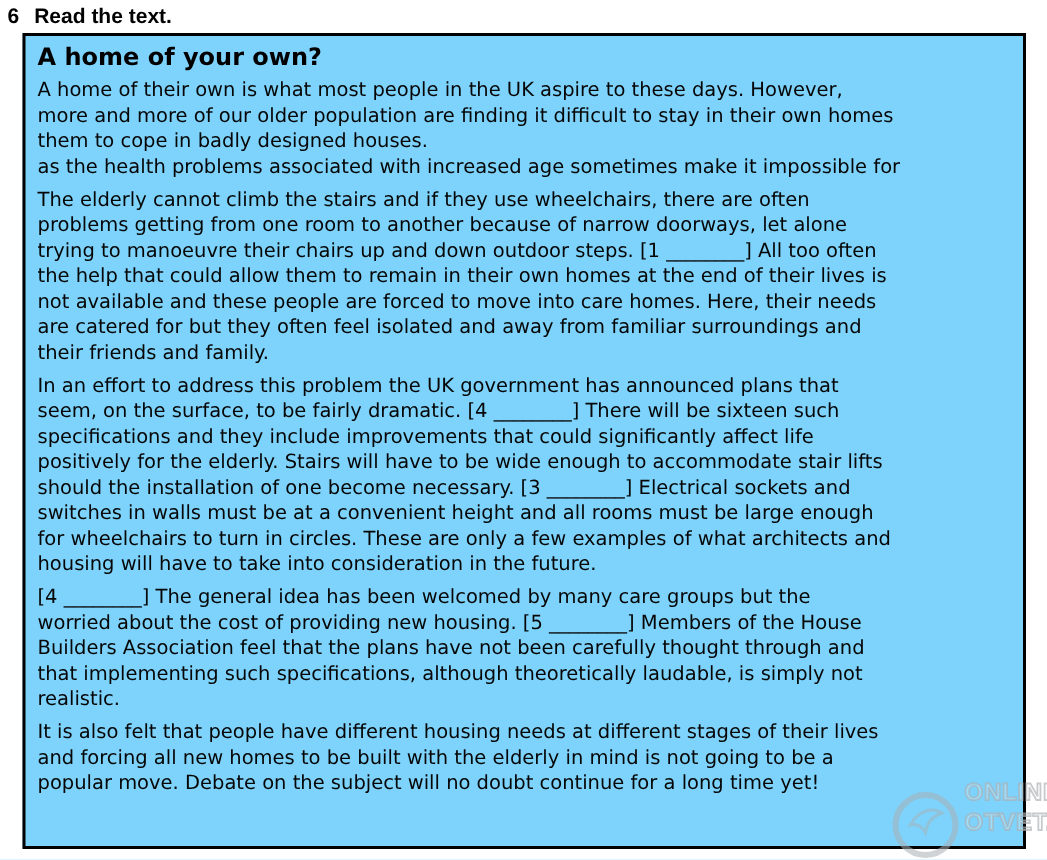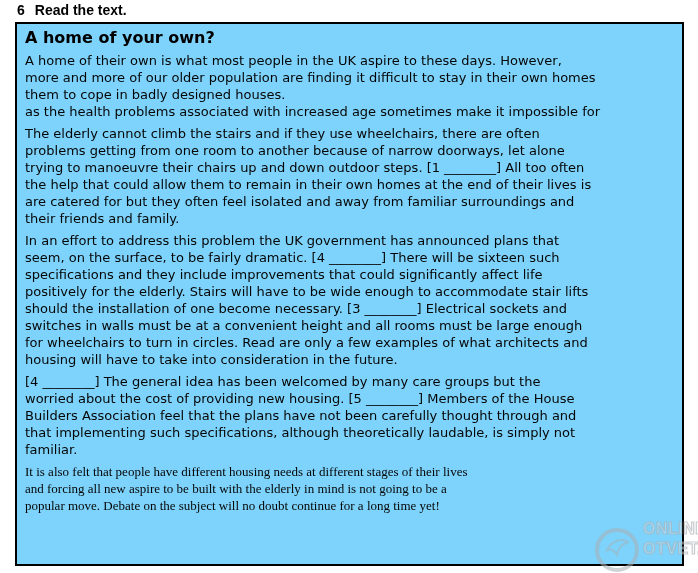--- a/index.html
+++ b/index.html
@@ -18,21 +18,20 @@
   .exercise-header {
     position: absolute;
     left: 5px;
     top: 2px;
     font-family: "Liberation Sans", sans-serif;
     font-weight: bold;
     font-size: 14px;
     line-height: 17px;
     color: #000000;
     white-space: nowrap;
-    margin-left: 12px;
   }
   .exercise-header .ex-num {
     display: inline-block;
     margin-right: 10px;
   }
   .textbox {
     position: absolute;
     left: 15px;
     top: 22px;
     width: 669px;
@@ -50,21 +49,20 @@
     font-size: 16px;
     line-height: 19px;
     color: #000000;
   }
   .paragraph {
     margin: 0 0 5px 0;
     padding: 0;
   }
   .paragraph:last-child {
     margin-bottom: 0;
-    font-family: Liberation Serif, serif;
   }
   .text-line {
     display: block;
     font-size: 13px;
     line-height: 17px;
     white-space: nowrap;
     letter-spacing: 0px;
     color: #060606;
   }
   
@@ -113,46 +111,47 @@
     <span class="text-line">more and more of our older population are finding it difficult to stay in their own homes</span>
     <span class="text-line">them to cope in badly designed houses.</span>
     <span class="text-line">as the health problems associated with increased age sometimes make it impossible for</span>
   </p>
 
   <p class="paragraph">
     <span class="text-line">The elderly cannot climb the stairs and if they use wheelchairs, there are often</span>
     <span class="text-line">problems getting from one room to another because of narrow doorways, let alone</span>
     <span class="text-line">trying to manoeuvre their chairs up and down outdoor steps. [1 ________] All too often</span>
     <span class="text-line">the help that could allow them to remain in their own homes at the end of their lives is</span>
+    <span class="text-line">not available and these people are forced to move into care homes. Here, their needs</span>
     <span class="text-line">are catered for but they often feel isolated and away from familiar surroundings and</span>
     <span class="text-line">their friends and family.</span>
   </p>
 
   <p class="paragraph">
     <span class="text-line">In an effort to address this problem the UK government has announced plans that</span>
     <span class="text-line">seem, on the surface, to be fairly dramatic. [4 ________] There will be sixteen such</span>
     <span class="text-line">specifications and they include improvements that could significantly affect life</span>
     <span class="text-line">positively for the elderly. Stairs will have to be wide enough to accommodate stair lifts</span>
     <span class="text-line">should the installation of one become necessary. [3 ________] Electrical sockets and</span>
     <span class="text-line">switches in walls must be at a convenient height and all rooms must be large enough</span>
-    <span class="text-line">for wheelchairs to turn in circles. Read are only a few examples of what architects and</span>
+    <span class="text-line">for wheelchairs to turn in circles. These are only a few examples of what architects and</span>
     <span class="text-line">housing will have to take into consideration in the future.</span>
   </p>
 
   <p class="paragraph">
     <span class="text-line">[4 ________] The general idea has been welcomed by many care groups but the</span>
     <span class="text-line">worried about the cost of providing new housing. [5 ________] Members of the House</span>
     <span class="text-line">Builders Association feel that the plans have not been carefully thought through and</span>
     <span class="text-line">that implementing such specifications, although theoretically laudable, is simply not</span>
-    <span class="text-line">familiar.</span>
+    <span class="text-line">realistic.</span>
   </p>
 
   <p class="paragraph">
     <span class="text-line">It is also felt that people have different housing needs at different stages of their lives</span>
-    <span class="text-line">and forcing all new aspire to be built with the elderly in mind is not going to be a</span>
+    <span class="text-line">and forcing all new homes to be built with the elderly in mind is not going to be a</span>
     <span class="text-line">popular move. Debate on the subject will no doubt continue for a long time yet!</span>
   </p>
 </div>
 
 <div class="watermark">
   <svg class="wm-logo" width="50" height="54" viewBox="0 0 50 54">
     <circle cx="25" cy="28" r="20" fill="none" stroke="rgba(170,175,180,0.55)" stroke-width="4"></circle>
     <path d="M15 28 C20 18, 30 16, 36 20 C30 22, 26 26, 25 33 C22 28, 18 27, 15 28 Z" fill="none" stroke="rgba(170,175,180,0.5)" stroke-width="2"></path>
   </svg>
   <div class="wm-lines">

